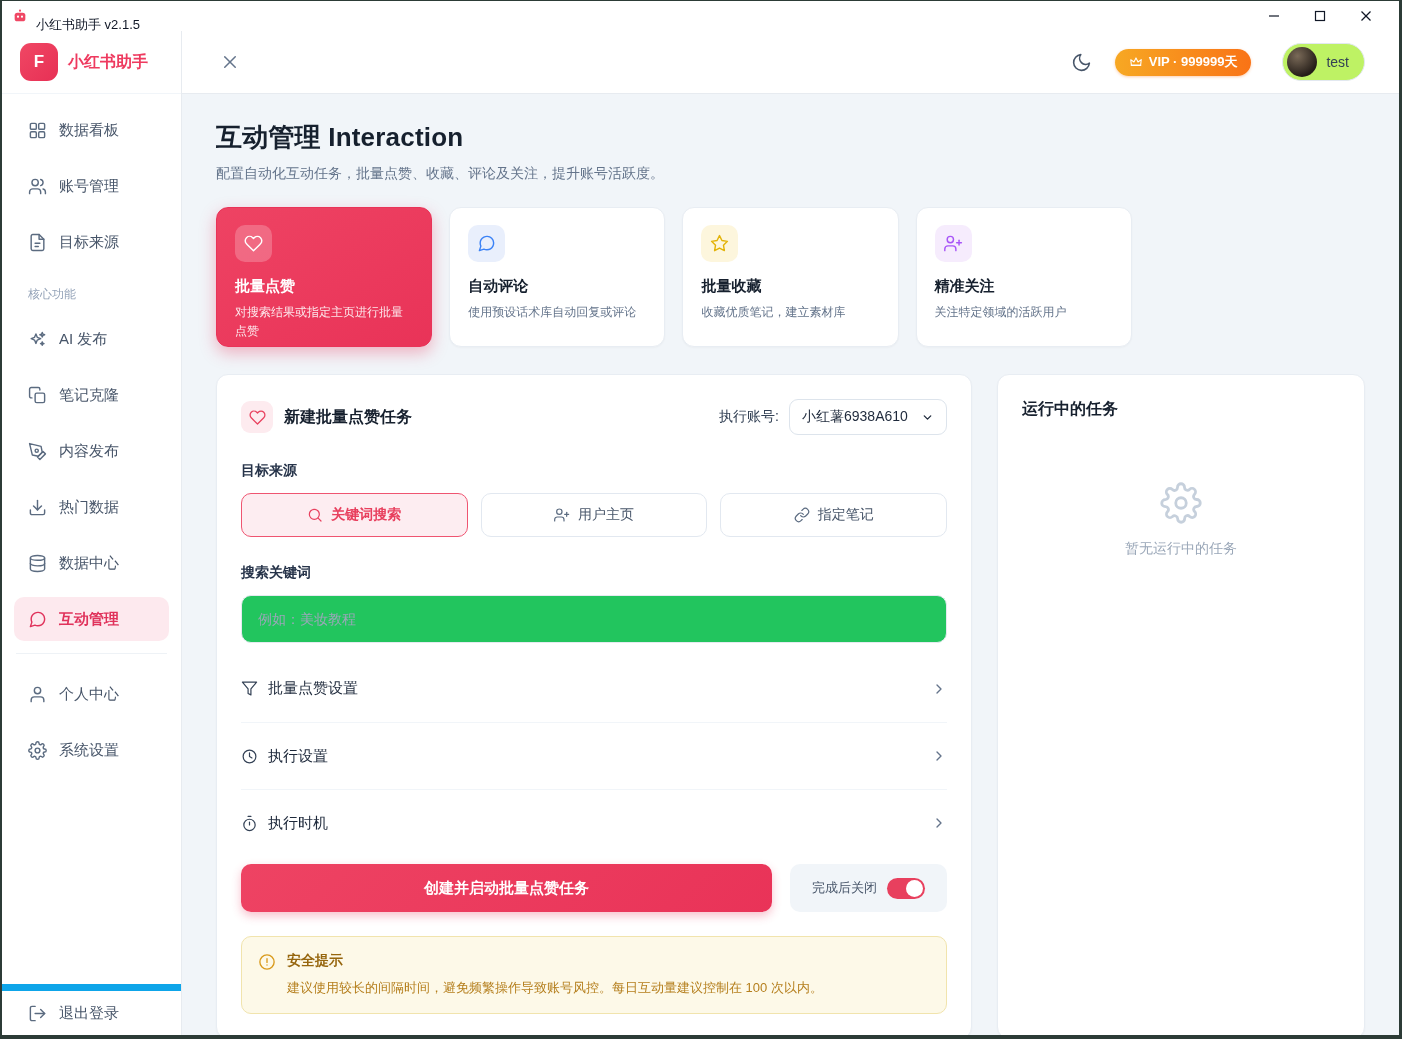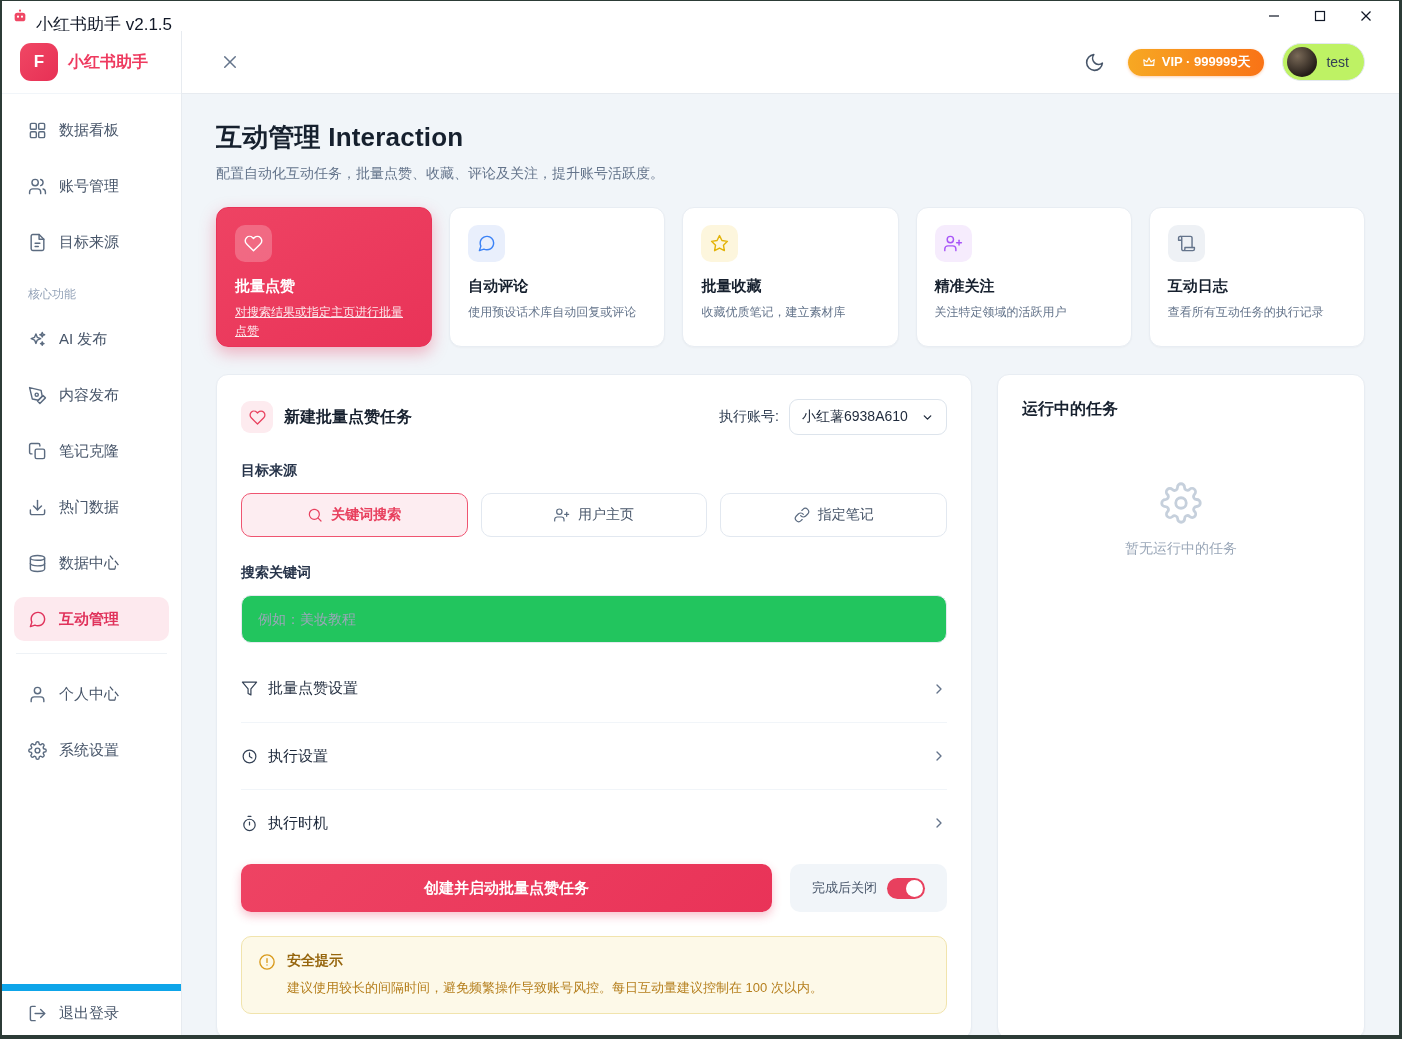--- a/index.html
+++ b/index.html
@@ -4,21 +4,21 @@
 <style>
   * { margin:0; padding:0; box-sizing:border-box; }
   html,body { width:1402px; height:1039px; overflow:hidden; }
   body { background:#2c3b36; padding:1px 3px 4px 2px;
          font-family:"Liberation Sans","DejaVu Sans",sans-serif; color:#1e293b; }
   .window { width:100%; height:100%; background:#fff; display:flex; flex-direction:column; }
 
   
   .titlebar { height:30px; background:#fff; display:flex; align-items:center; padding:0 10px; flex-shrink:0; }
   .titlebar .app-ico { width:16px; height:16px; margin-right:8px; }
-  .titlebar .t-title { font-size:17px; color:#111827;margin-top:17px; }
+  .titlebar .t-title { font-size:13px; color:#111827;margin-top:17px; }
   .titlebar .spacer { flex:1; }
   .win-btn { width:46px; height:30px; display:flex; align-items:center; justify-content:center;
              font-size:14px; color:#111827; cursor:default; }
   .win-btn svg { width:12px; height:12px; stroke:#111827; stroke-width:1.2; fill:none; }
 
   
   .app-body { flex:1; display:flex; min-height:0; }
 
   
   .sidebar { width:180px; background:#fff; border-right:1px solid #e7ebf0; display:flex; flex-direction:column; flex-shrink:0; }
@@ -42,21 +42,21 @@
   .main { flex:1; display:flex; flex-direction:column; min-width:0; }
   .topbar { height:63px; background:#fff; border-bottom:1px solid #e7ebf0; display:flex; align-items:center;
             padding:0 34px; flex-shrink:0; }
   .close-x { width:28px; height:28px; display:flex; align-items:center; justify-content:center; cursor:pointer; }
   .close-x svg { width:18px; height:18px; stroke:#64748b; stroke-width:2; stroke-linecap:round; }
   .topbar .spacer { flex:1; }
   .moon-btn { width:34px; height:34px; display:flex; align-items:center; justify-content:center; cursor:pointer; margin-right:16px; }
   .moon-btn svg { width:21px; height:21px; stroke:#475569; stroke-width:1.8; fill:none; stroke-linejoin:round; }
   .vip-pill { height:27px; border-radius:14px; background:linear-gradient(90deg,#f7a823,#f97316);
               color:#fff; font-size:13px; font-weight:bold; display:flex; align-items:center; gap:6px;
-              padding:0 14px; margin-right:18px; cursor:pointer; box-shadow:0 1px 3px rgba(249,115,22,.35); }
+              padding:0 14px; margin-right:31px; cursor:pointer; box-shadow:0 1px 3px rgba(249,115,22,.35); }
   .vip-pill svg { width:14px; height:14px; fill:none; stroke:#fff; stroke-width:1.8; stroke-linejoin:round; }
   .user-pill { height:38px; border:1px solid #e2e8f0; border-radius:19px; background:#bef264; display:flex;
                align-items:center; gap:9px; padding:3px 15px 3px 4px; cursor:pointer; }
   .avatar { width:30px; height:30px; border-radius:50%;
             background:radial-gradient(circle at 35% 30%, #7a6a58, #241d18 72%); }
   .user-name { font-size:14px; color:#334155; }
 
   
   .content { flex:1; background:#f1f5f9; padding:26px 34px 20px; overflow:hidden; }
   .page-title { font-size:26px; font-weight:bold; color:#16202e; letter-spacing:.2px; }
@@ -66,21 +66,21 @@
   .cards { display:grid; grid-template-columns:repeat(5,1fr); gap:17px; margin-bottom:27px; }
   .fcard { background:#fff; border:1px solid #e8edf3; border-radius:12px; padding:17px 18px; height:140px;
            cursor:pointer; box-shadow:0 1px 2px rgba(16,24,40,.03); }
   .fcard .icon-sq { width:37px; height:37px; border-radius:10px; display:flex; align-items:center; justify-content:center; }
   .fcard .icon-sq svg { width:19px; height:19px; fill:none; stroke-width:1.8; stroke-linecap:round; stroke-linejoin:round; }
   .fcard h3 { font-size:15px; font-weight:bold; margin:15px 0 7px; color:#16202e; }
   .fcard p { font-size:12px; color:#64748b; line-height:1.55; }
   .fcard.active { background:linear-gradient(150deg,#ee4363,#e93358); border-color:#e93358;
                   box-shadow:0 6px 16px rgba(233,51,88,.35); }
   .fcard.active h3 { color:#fff; }
-  .fcard.active p { color:rgba(255,255,255,.88);text-decoration:underline; }
+  .fcard.active p { color:rgba(255,255,255,.88); }
   .fcard.active .icon-sq { background:rgba(255,255,255,.22); }
   .fcard.active .icon-sq svg { stroke:#fff; }
 
   
   .lower { display:flex; gap:25px; align-items:stretch; }
   .panel { background:#fff; border:1px solid #e8edf3; border-radius:12px; box-shadow:0 1px 2px rgba(16,24,40,.03); }
   .form-panel { flex:1; padding:24px; min-height:652px; }
   .tasks-panel { width:368px; flex-shrink:0; padding:24px; min-height:652px; }
 
   .form-head { display:flex; align-items:center; }
@@ -205,32 +205,32 @@
         <div class="nav-item">
           <svg viewBox="0 0 24 24">
               <path d="M10 5l1.7 4.3L16 11l-4.3 1.7L10 17l-1.7-4.3L4 11l4.3-1.7z"></path>
               <path d="M18 3l.8 2.2L21 6l-2.2.8L18 9l-.8-2.2L15 6l2.2-.8z"></path>
               <path d="M18 15l.6 1.6 1.6.6-1.6.6-.6 1.6-.6-1.6-1.6-.6 1.6-.6z"></path>
             </svg>
           <span>AI 发布</span>
         </div>
         <div class="nav-item">
           <svg viewBox="0 0 24 24">
+              <rect x="9" y="9" width="12" height="12" rx="2"></rect>
+              <path d="M5 15H4a2 2 0 0 1-2-2V4a2 2 0 0 1 2-2h9a2 2 0 0 1 2 2v1"></path>
+            </svg>
+          <span>笔记克隆</span>
+        </div>
+        <div class="nav-item">
+          <svg viewBox="0 0 24 24">
               <path d="M12 19l7-7 3 3-7 7-3-3z"></path>
               <path d="M18 13l-1.5-7.5L2 2l3.5 14.5L13 18l5-5z"></path>
               <circle cx="11" cy="11" r="2"></circle>
             </svg>
           <span>内容发布</span>
-        </div>
-        <div class="nav-item">
-          <svg viewBox="0 0 24 24">
-              <rect x="9" y="9" width="12" height="12" rx="2"></rect>
-              <path d="M5 15H4a2 2 0 0 1-2-2V4a2 2 0 0 1 2-2h9a2 2 0 0 1 2 2v1"></path>
-            </svg>
-          <span>笔记克隆</span>
         </div>
         <div class="nav-item">
           <svg viewBox="0 0 24 24">
               <path d="M21 15v4a2 2 0 0 1-2 2H5a2 2 0 0 1-2-2v-4"></path>
               <polyline points="7 10 12 15 17 10"></polyline>
               <line x1="12" y1="15" x2="12" y2="3"></line>
             </svg>
           <span>热门数据</span>
         </div>
         <div class="nav-item">
@@ -342,30 +342,20 @@
               <svg style="stroke:#a855f7;" viewBox="0 0 24 24">
                   <path d="M15 21v-2a4 4 0 0 0-4-4H5a4 4 0 0 0-4 4v2"></path>
                   <circle cx="8" cy="7" r="4"></circle>
                   <line x1="19" y1="8" x2="19" y2="14"></line>
                   <line x1="16" y1="11" x2="22" y2="11"></line>
                 </svg>
             </div>
             <h3>精准关注</h3>
             <p>关注特定领域的活跃用户</p>
           </div>
-          <div class="fcard">
-            <div class="icon-sq" style="background:#eef1f5;">
-              <svg style="stroke:#64748b;" viewBox="0 0 24 24">
-                  <path d="M8 21h12a2 2 0 0 0 2-2v-2H10v2a2 2 0 1 1-4 0V5a2 2 0 1 0-4 0v3h4"></path>
-                  <path d="M19 17V5a2 2 0 0 0-2-2H4"></path>
-                </svg>
-            </div>
-            <h3>互动日志</h3>
-            <p>查看所有互动任务的执行记录</p>
-          </div>
         </div>
 
         <div class="lower">
           <div class="panel form-panel">
 
             <div class="form-head">
               <div class="heart-sq">
                 <svg viewBox="0 0 24 24">
                     <path d="M20.84 4.61a5.5 5.5 0 0 0-7.78 0L12 5.67l-1.06-1.06a5.5 5.5 0 0 0-7.78 7.78l1.06 1.06L12 21.23l7.78-7.78 1.06-1.06a5.5 5.5 0 0 0 0-7.78z"></path>
                   </svg>

